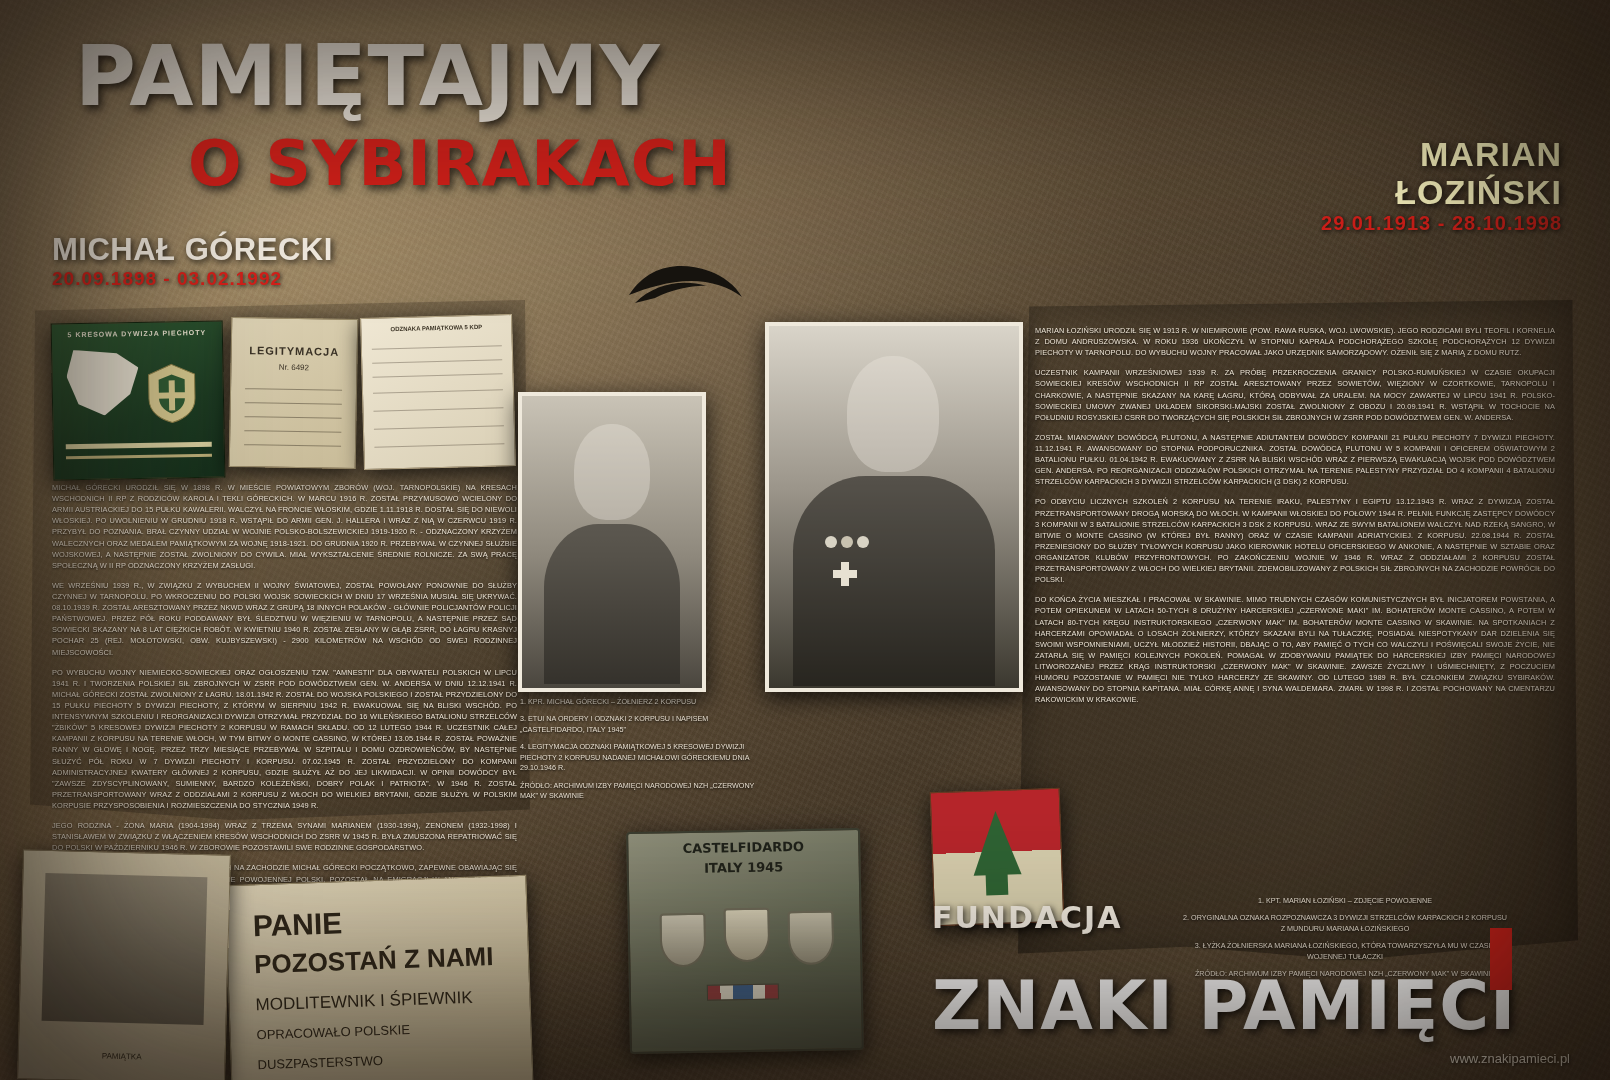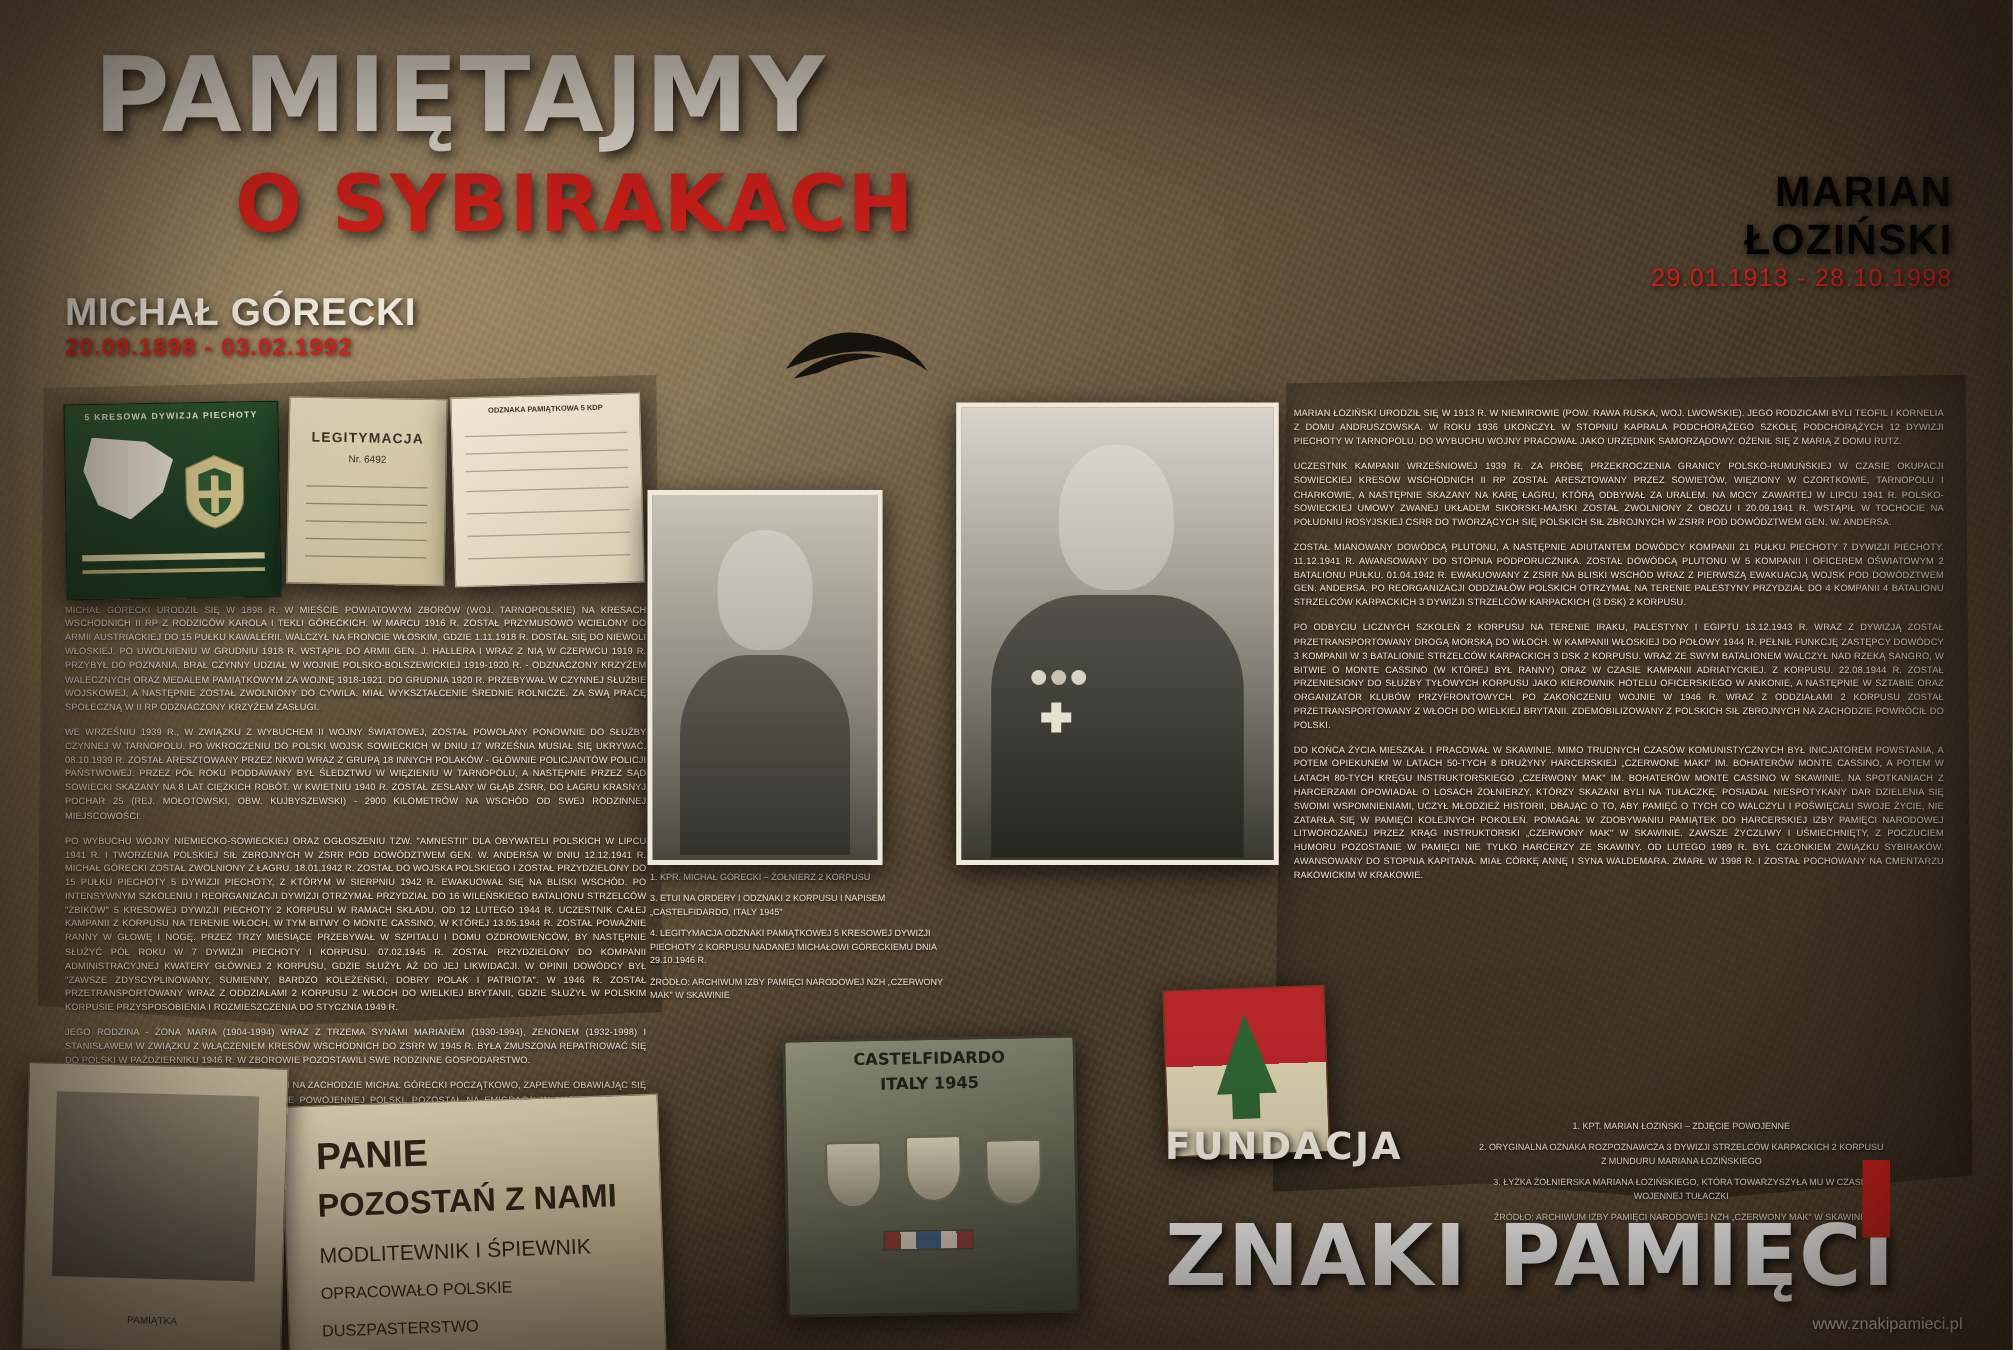--- a/index.html
+++ b/index.html
@@ -48,26 +48,26 @@
     font-size:31px;font-weight:bold;color:#f3ece1;letter-spacing:.5px;
     text-shadow:2px 2px 6px rgba(0,0,0,.8);
   }
   .person-left-dates{
     position:absolute;left:52px;top:268px;
     font-size:19px;font-weight:bold;color:#d5201a;letter-spacing:1px;
     text-shadow:1px 1px 4px rgba(0,0,0,.8);
   }
   .person-right-name{
     position:absolute;right:48px;top:135px;text-align:right;
-    font-size:34px;line-height:1.12;font-weight:bold;color:#000000;letter-spacing:1px;
+    font-size:34px;line-height:1.12;font-weight:bold;color:#fef9c3;letter-spacing:1px;
     text-shadow:2px 2px 7px rgba(0,0,0,.85);
   }
   .person-right-dates{
     position:absolute;right:48px;top:212px;text-align:right;
-    font-size:20px;font-weight:normal;color:#d5201a;letter-spacing:1px;
+    font-size:20px;font-weight:bold;color:#d5201a;letter-spacing:1px;
     text-shadow:1px 1px 4px rgba(0,0,0,.85);
   }
 
   
   .brush{position:absolute;left:625px;top:255px;width:120px;height:62px;}
 
   
   .txtcol{
     position:absolute;
     color:#efe6d7;

